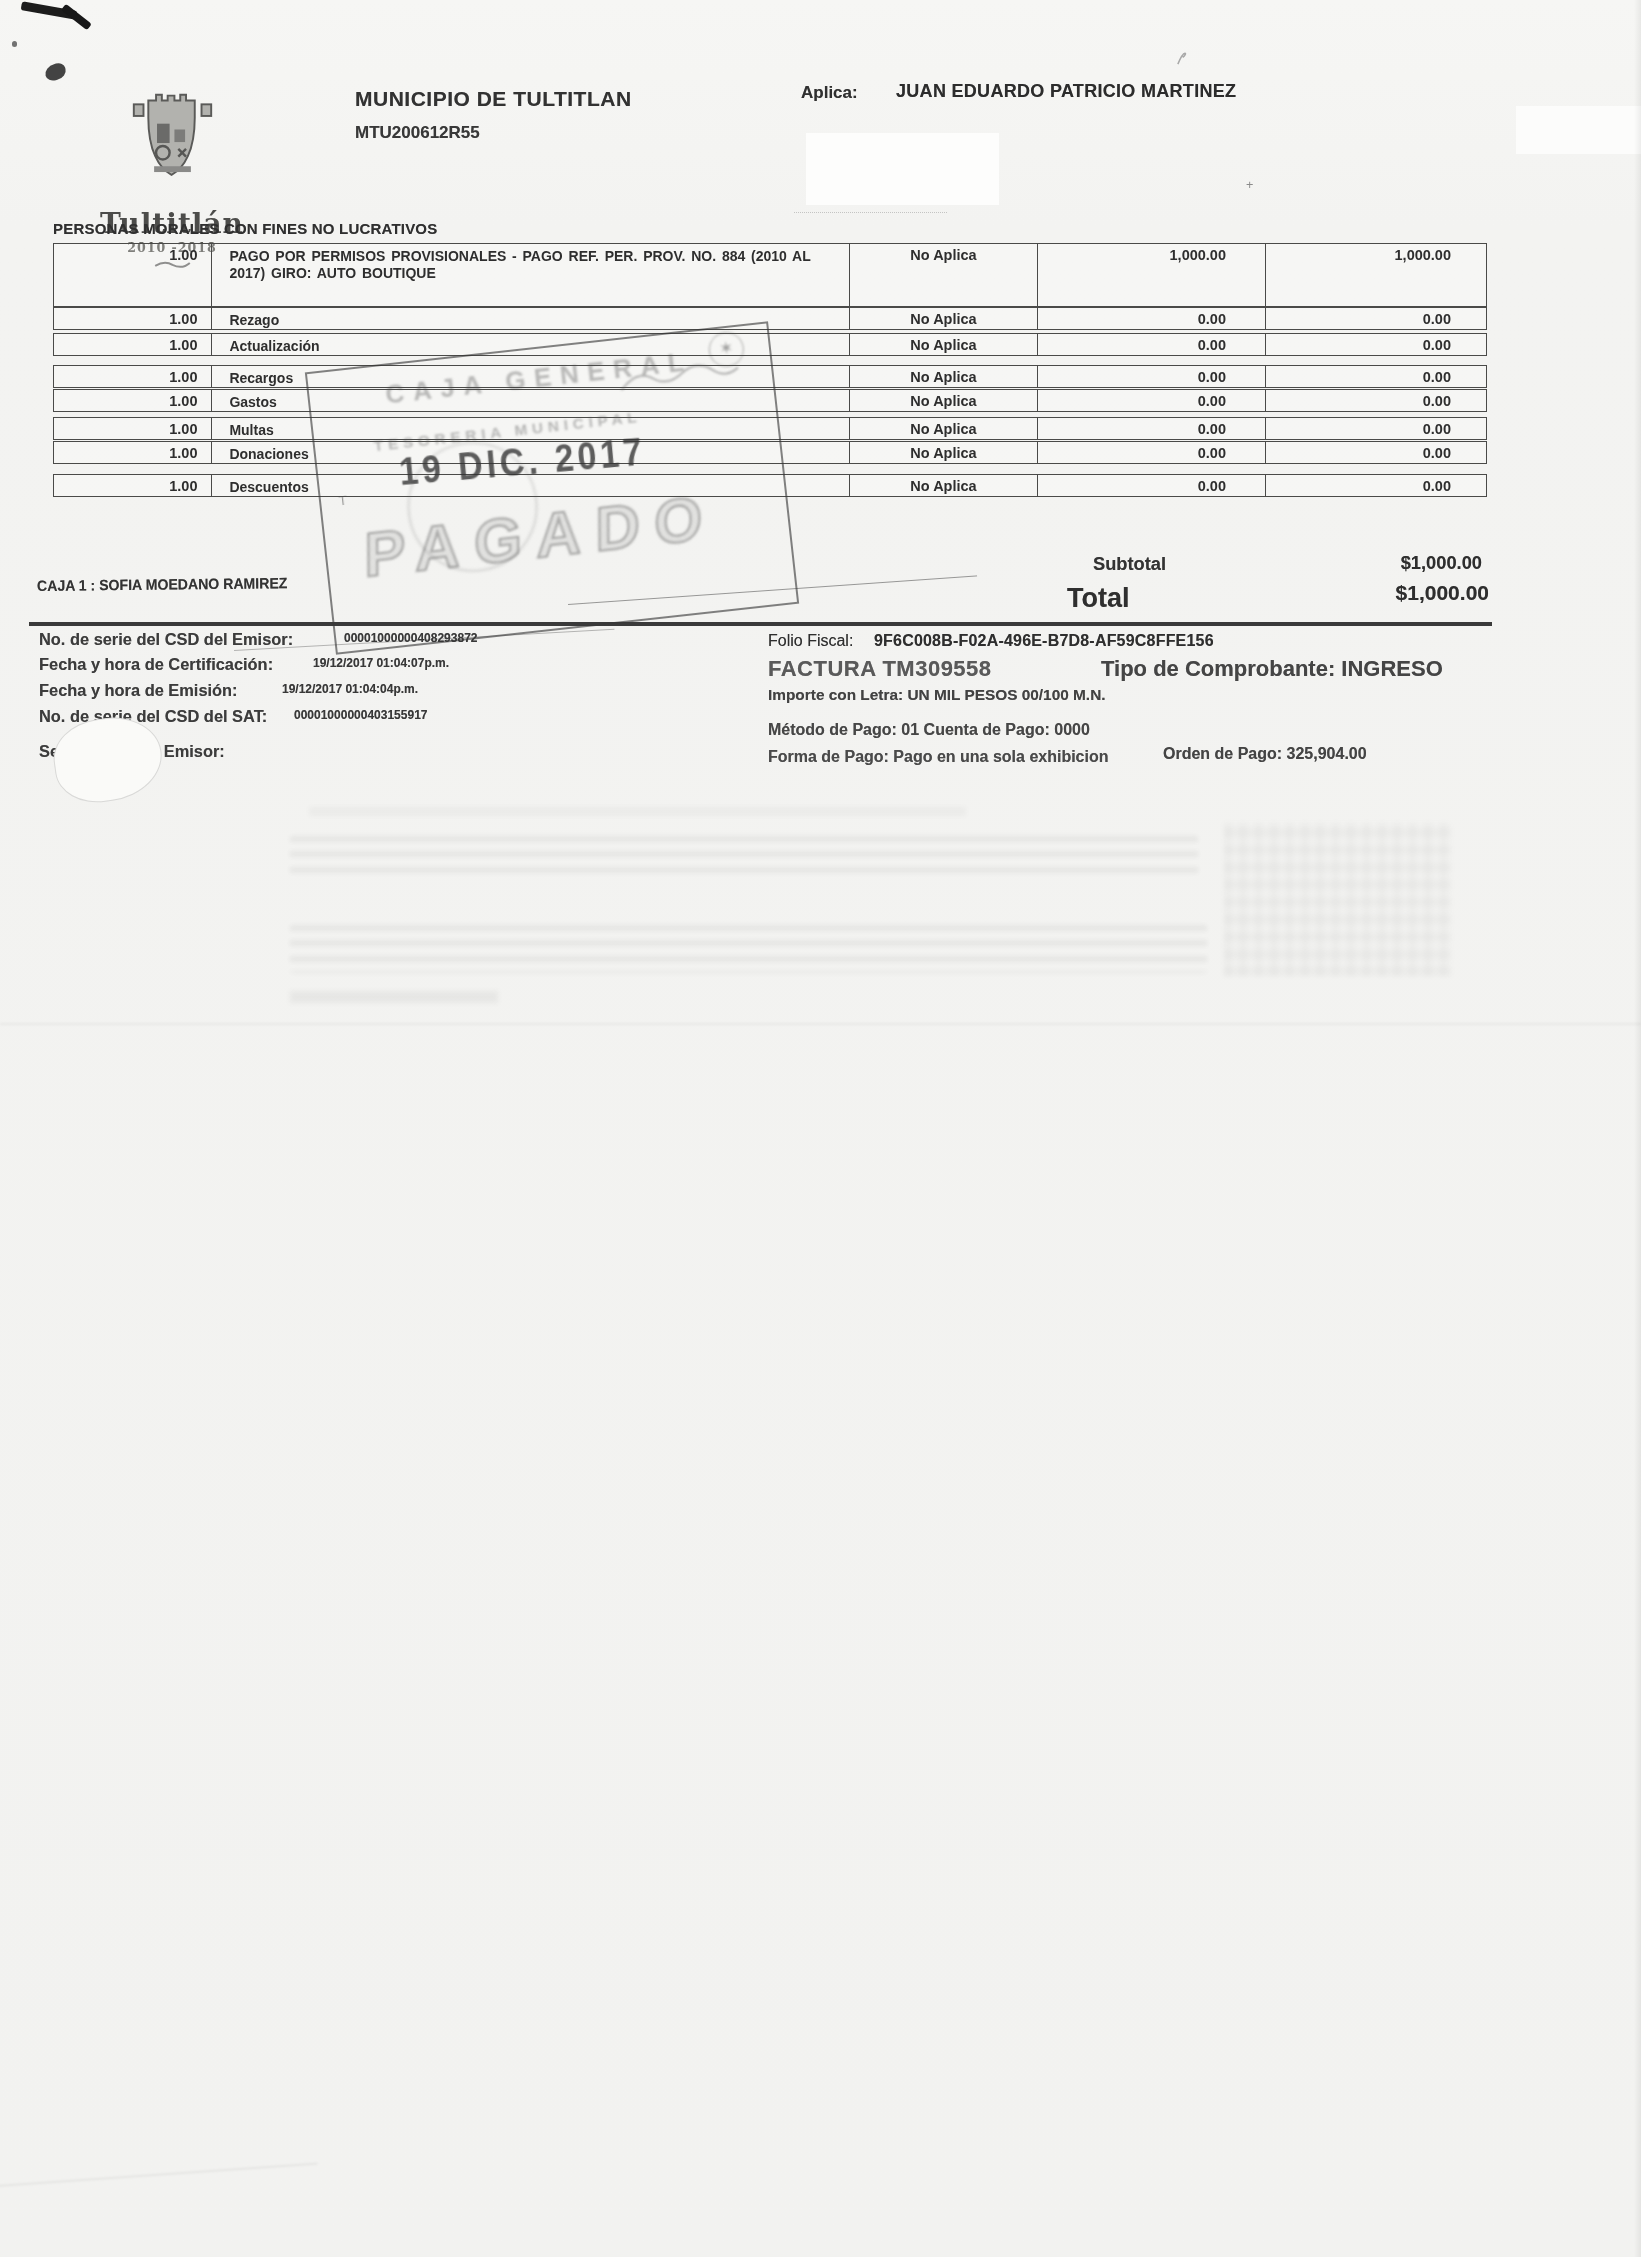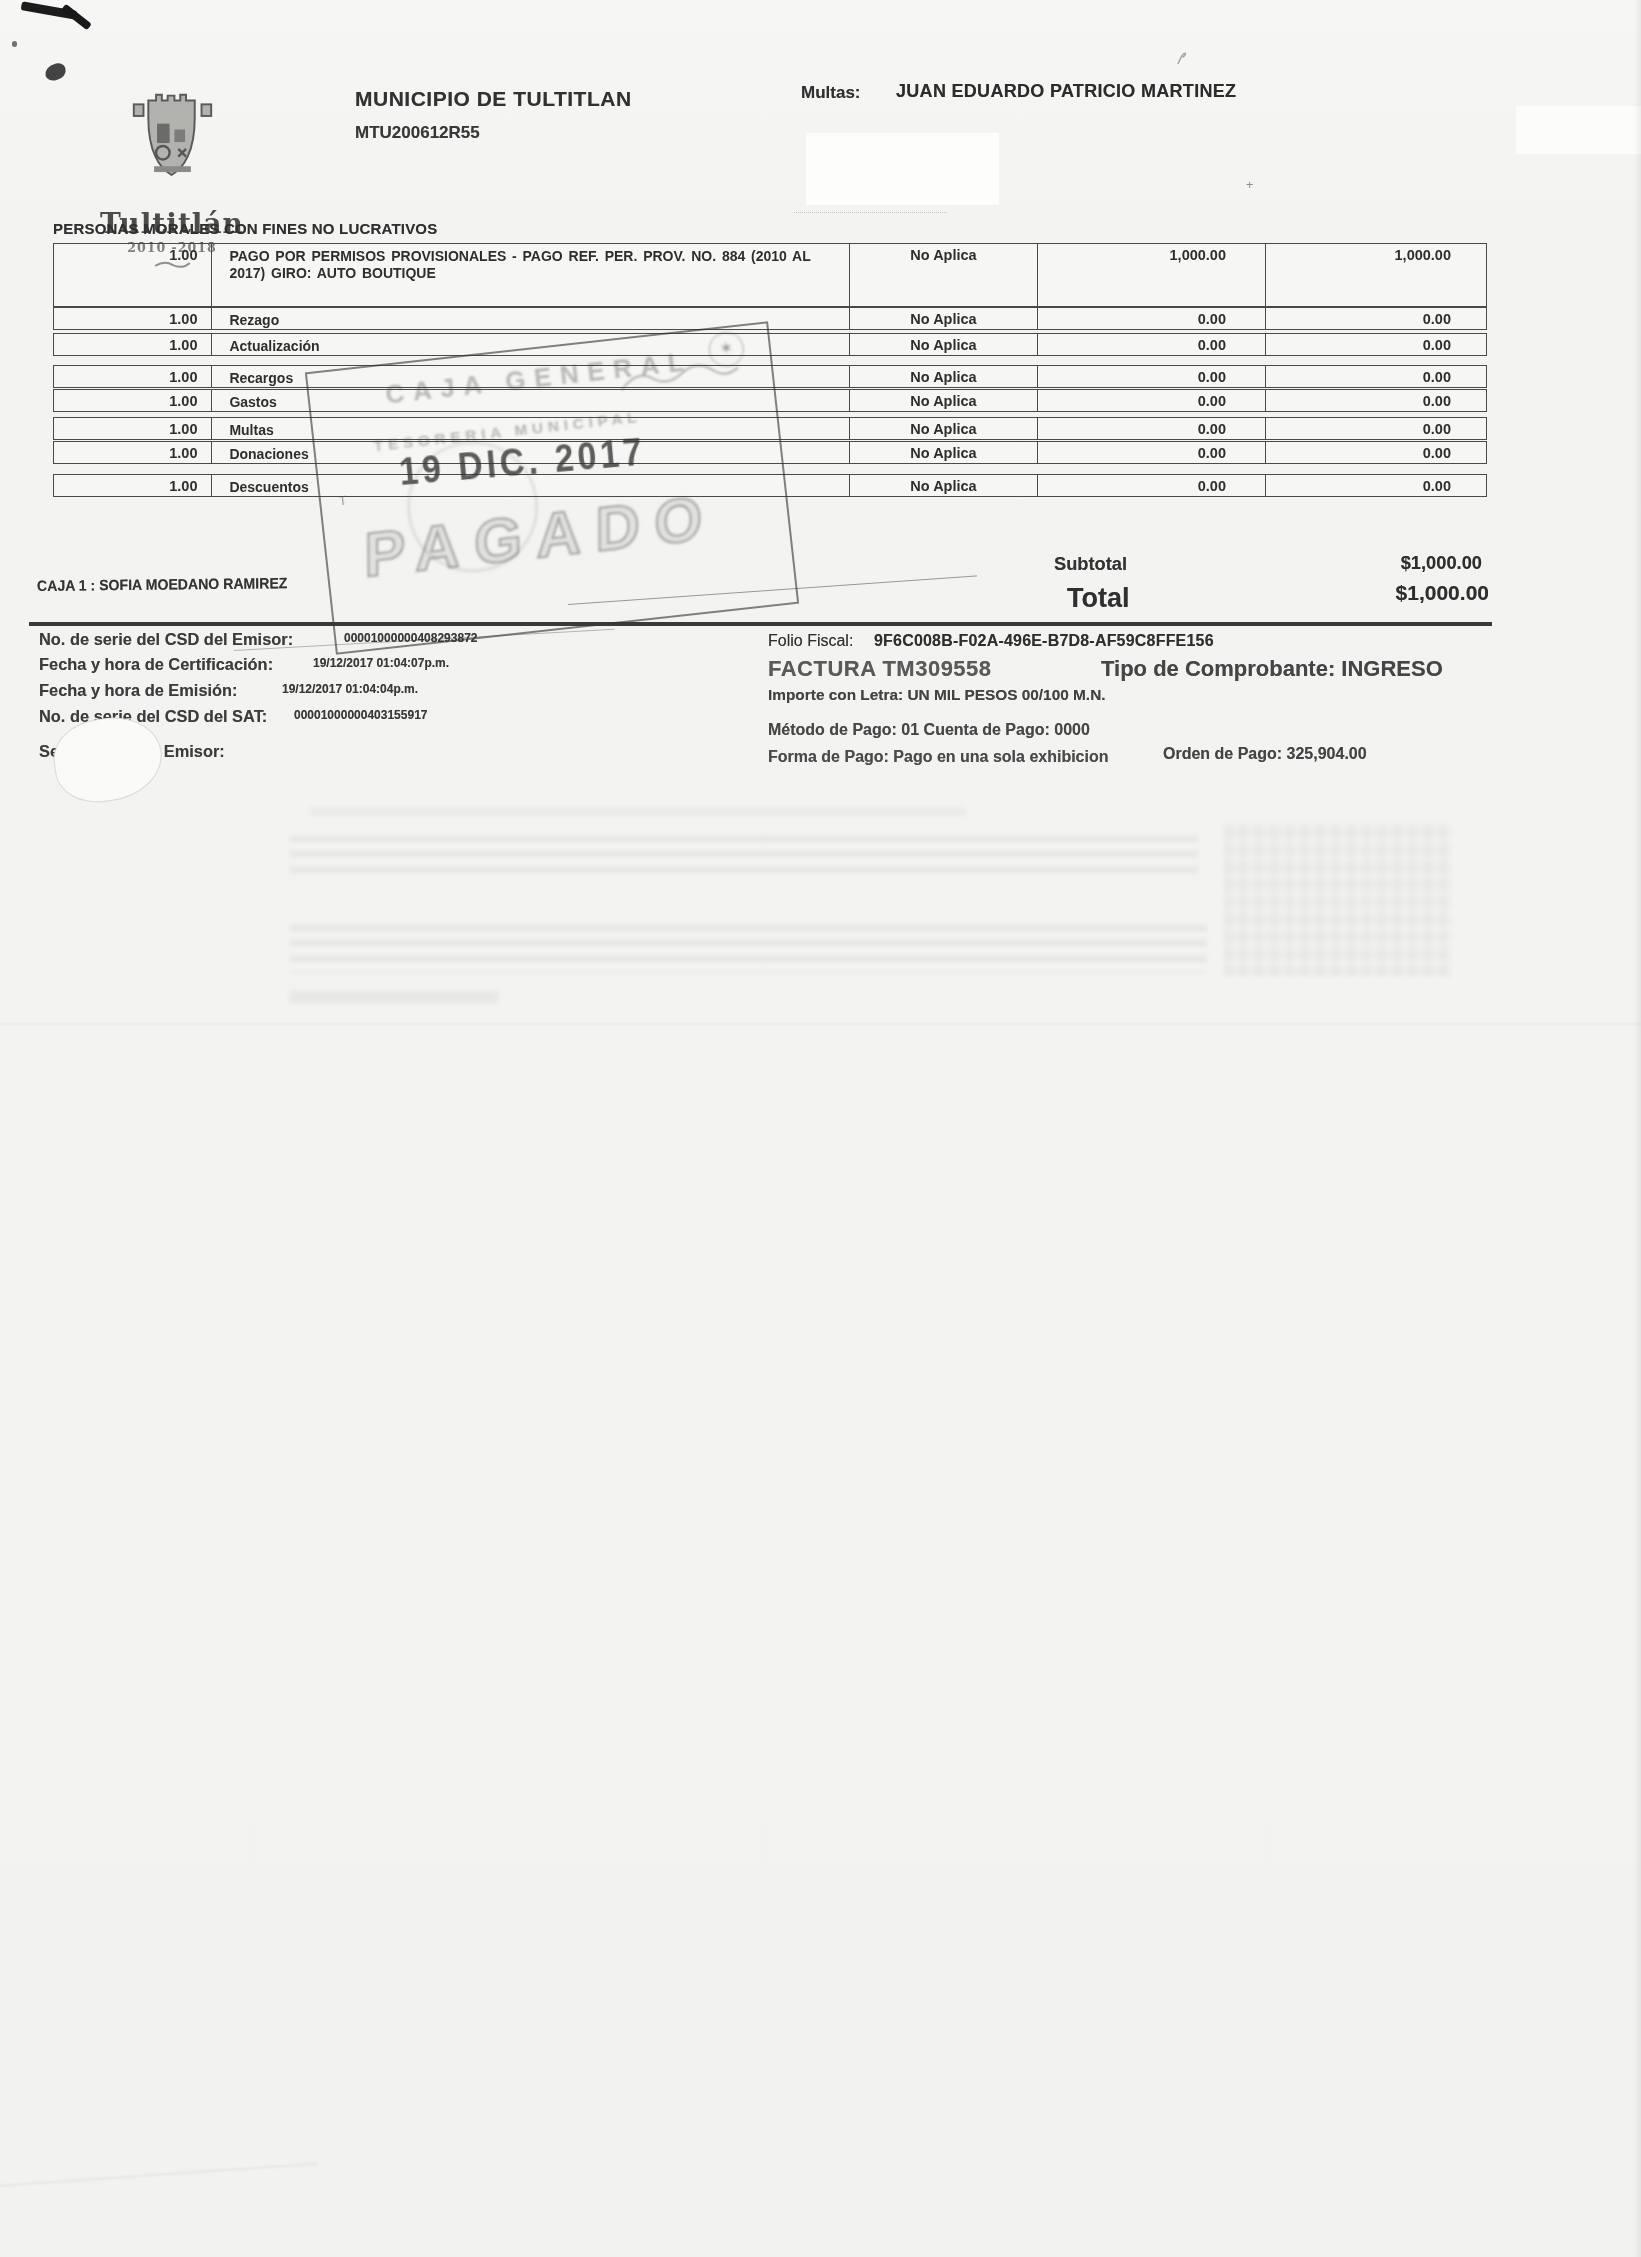--- a/index.html
+++ b/index.html
@@ -55,21 +55,21 @@
   .tc-cant{text-align:right;padding-right:13.5px;font-size:14.5px;font-weight:600;padding-top:2.9px;}
   .tc-desc{padding-left:17.4px;padding-right:9.7px;font-size:14px;font-weight:600;line-height:17px;padding-top:3.9px;word-spacing:1.9px;}
   .tc-uni{text-align:center;font-size:14.5px;font-weight:600;padding-top:2.9px;}
   .tc-pre{text-align:right;padding-right:39px;font-size:14.5px;font-weight:600;padding-top:2.9px;}
   .tc-imp{text-align:right;padding-right:35px;font-size:14.5px;font-weight:600;padding-top:2.9px;}
   .r-tall{height:64px;margin-top:1.9px;}
   .r-s{height:23px;}
   .m0{margin-top:0;} .m3{margin-top:2.9px;} .m10{margin-top:9.7px;} .m1{margin-top:1px;} .m5{margin-top:4.8px;}
 
   
-  .subtotal-label{left:1054px;top:553px;font-size:18.3px;font-weight:700;color:#333;}
+  .subtotal-label{left:1093px;top:553px;font-size:18.3px;font-weight:700;color:#333;}
   .subtotal-value{left:1284px;top:552px;width:198px;text-align:right;font-size:18.3px;font-weight:600;}
   .total-label{left:1067px;top:583px;font-size:27px;font-weight:700;color:#2f2f2f;}
   .total-value{left:1274px;top:581px;width:215px;text-align:right;font-size:21px;font-weight:600;}
   .cashier{left:37px;top:577px;font-size:15px;font-weight:600;transform:scaleX(.94) rotate(-.6deg);transform-origin:left;color:#333;}
 
   .divider{left:29px;top:622px;width:1463px;height:3.9px;background:#3a3a3a;filter:blur(0.3px);}
 
   
   .fl-label{font-size:16.4px;font-weight:600;color:#3c3c3c;}
   .fl-value{font-size:12px;font-weight:600;color:#383838;}
@@ -149,21 +149,21 @@
     </svg>
     <div class="logo-name">Tultitlán</div>
     <div class="logo-period">2010 -2018</div>
     <svg width="39" height="7.7" viewBox="0 0 40 8">
         <path d="M2,5 q10,-6 18,-1 q10,5 18,-2" fill="none" stroke="#6a6a68" stroke-width="2"></path>
       </svg>
   </div>
 
   <div class="abs ink issuer-name">MUNICIPIO DE TULTITLAN</div>
   <div class="abs ink issuer-rfc">MTU200612R55</div>
-  <div class="abs ink client-label">Multas:</div>
+  <div class="abs ink client-label">Aplica:</div>
   <div class="abs ink client-name">JUAN EDUARDO PATRICIO MARTINEZ</div>
   <div class="abs redact1"></div>
   <div class="abs redact2"></div>
   <div class="abs dotline"></div>
 
   <div class="abs ink section-label">PERSONAS MORALES CON FINES NO LUCRATIVOS</div>
 
   <div class="abs tbl">
 
     <div class="trow r-tall">

